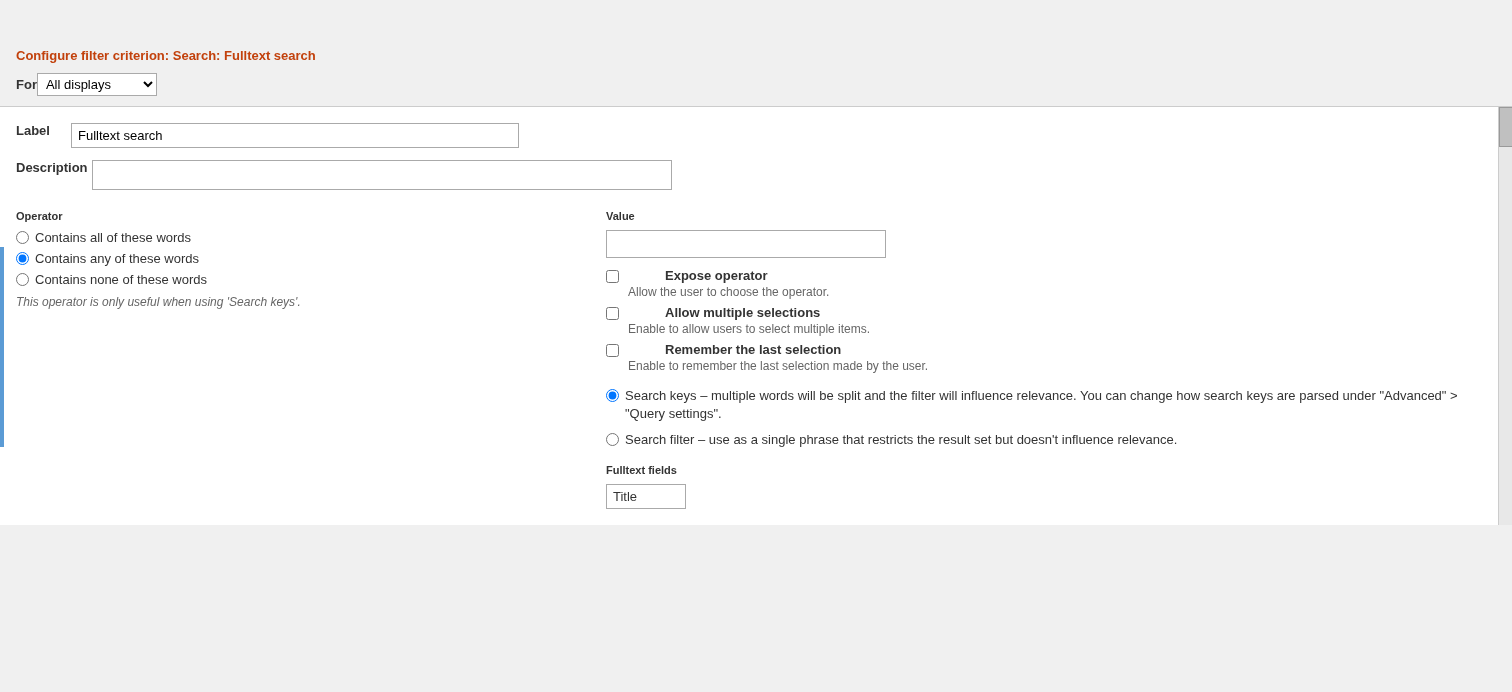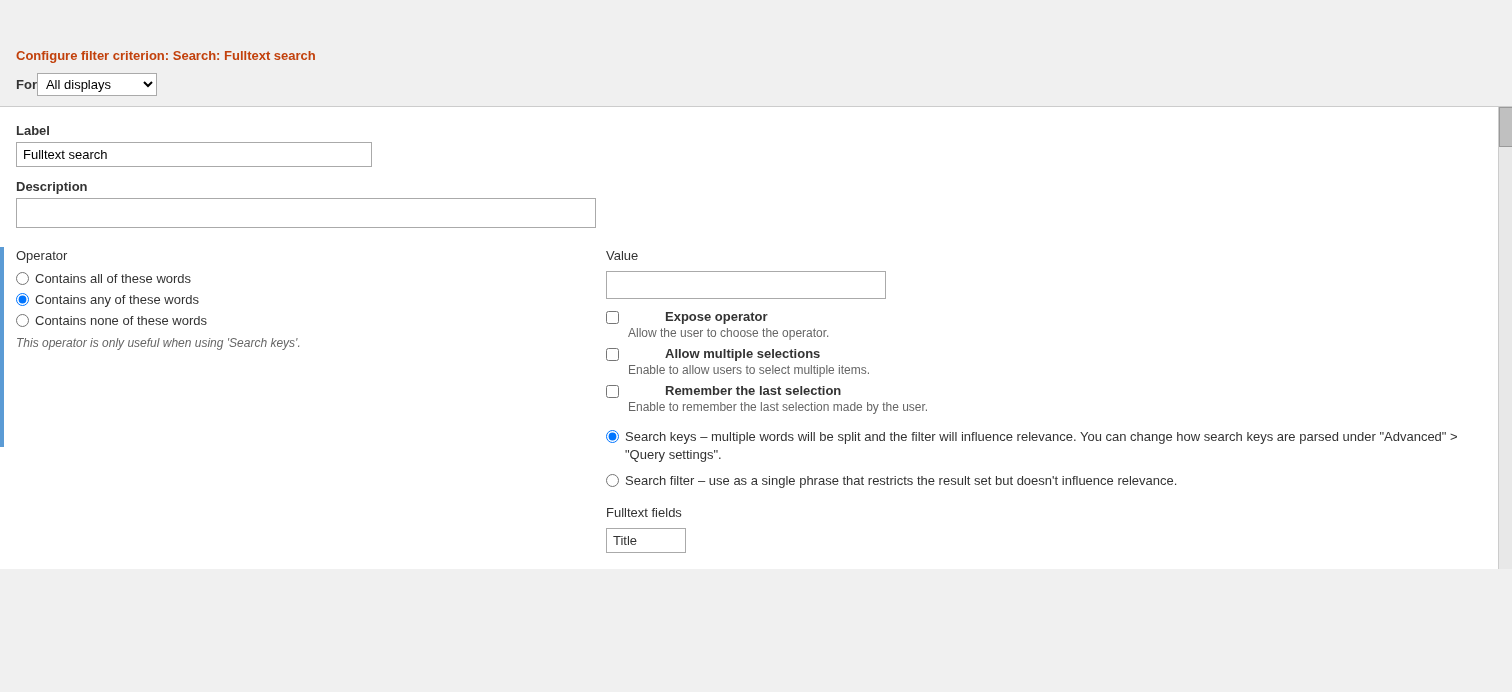--- a/index.html
+++ b/index.html
@@ -70,38 +70,39 @@
       width: 14px;
       height: 40px;
       background: #c0c0c0;
       border: 1px solid #999;
       position: absolute;
       top: 0;
     }
 
     .field-group {
       display: flex;
-      flex-direction: column;
+      flex-direction: row;
       gap: 4px;
     }
 
     .field-label {
       font-weight: bold;
       font-size: 13px;
     }
 
     .text-input {
       border: 1px solid #aaa;
       padding: 4px 6px;
       font-size: 13px;
       background: #fff;
     }
 
     .label-input {
-      width: 356px;
+      width: 448px;
+      margin-left: 17px;
     }
 
     .description-input {
       width: 580px;
       height: 30px;
     }
 
     .two-column {
       display: flex;
       gap: 0;
@@ -112,22 +113,22 @@
       width: 580px;
       flex-shrink: 0;
     }
 
     .right-column {
       flex: 1;
       padding-left: 10px;
     }
 
     .section-title {
-      font-weight: normal;
-      font-size: 13px;
+      font-weight: bold;
+      font-size: 11px;
       margin-bottom: 8px;
     }
 
     .radio-group {
       display: flex;
       flex-direction: column;
       gap: 6px;
     }
 
     .radio-item {

